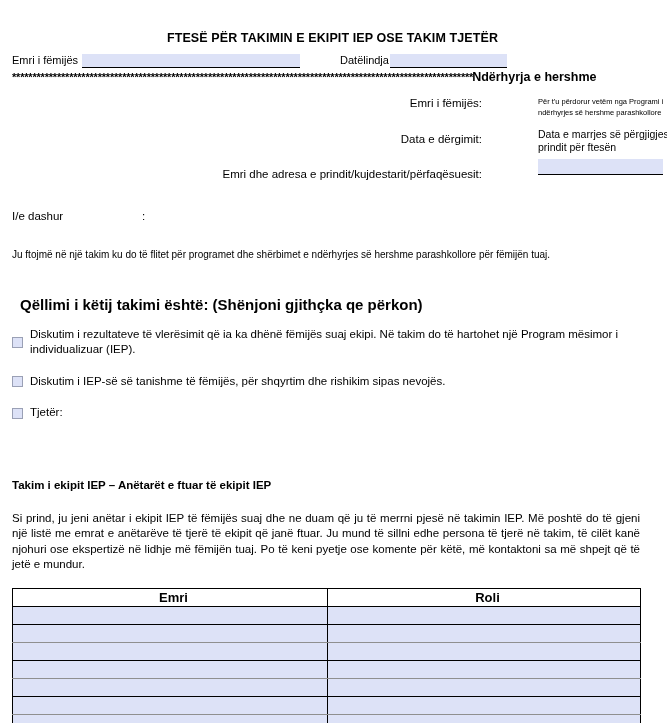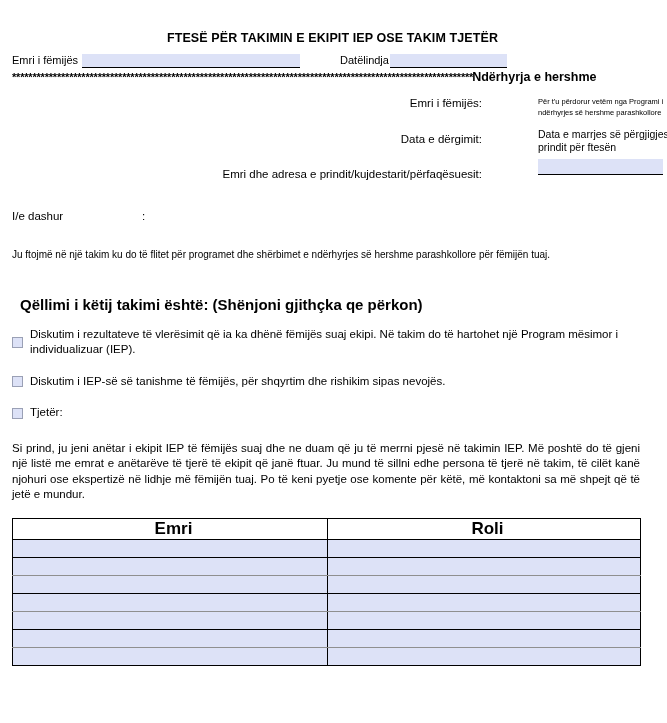--- a/index.html
+++ b/index.html
@@ -187,21 +187,21 @@
     table-layout: fixed;
   }
   .members-table th,
   .members-table td {
     border: 1px solid #000000;
     padding: 0;
     margin: 0;
   }
   .members-table th {
     height: 17px;
-    font-size: 17px;
+    font-size: 13px;
     font-weight: bold;
     text-align: center;
     background: #ffffff;
     vertical-align: middle;
     padding-left: 7px;
   }
   .members-table col.c-name { width: 315px; }
   .members-table col.c-role { width: 313px; }
   .members-table td {
     height: 17px;
@@ -264,20 +264,21 @@
     <div class="opt">
       <span class="cbox"></span>
       <span class="opt-text">Diskutim i IEP-së së tanishme të fëmijës, për shqyrtim dhe rishikim sipas nevojës.</span>
     </div>
     <div class="opt">
       <span class="cbox"></span>
       <span class="opt-text">Tjetër:</span>
     </div>
   </div>
 
+  <p class="section-head">Takim i ekipit IEP – Anëtarët e ftuar të ekipit IEP</p>
   <p class="section-para">Si prind, ju jeni anëtar i ekipit IEP të fëmijës suaj dhe ne duam që ju të merrni pjesë në takimin IEP. Më poshtë do të gjeni një listë me emrat e anëtarëve të tjerë të ekipit që janë ftuar. Ju mund të sillni edhe persona të tjerë në takim, të cilët kanë njohuri ose ekspertizë në lidhje më fëmijën tuaj. Po të keni pyetje ose komente për këtë, më kontaktoni sa më shpejt që të jetë e mundur.</p>
 
   <table class="members-table">
     <colgroup>
       <col class="c-name">
       <col class="c-role">
     </colgroup>
     <thead>
       <tr>
         <th>Emri</th>

